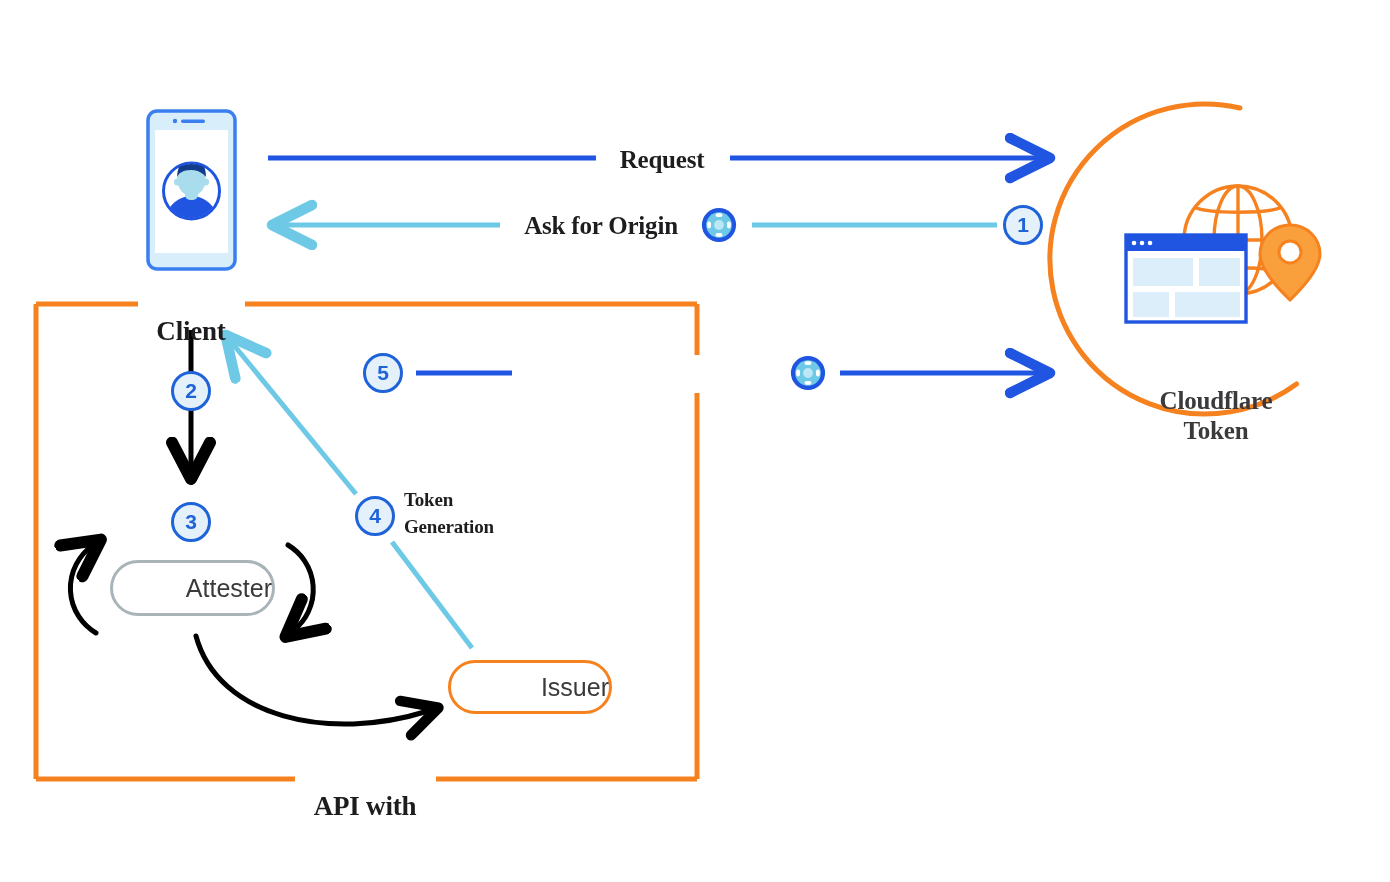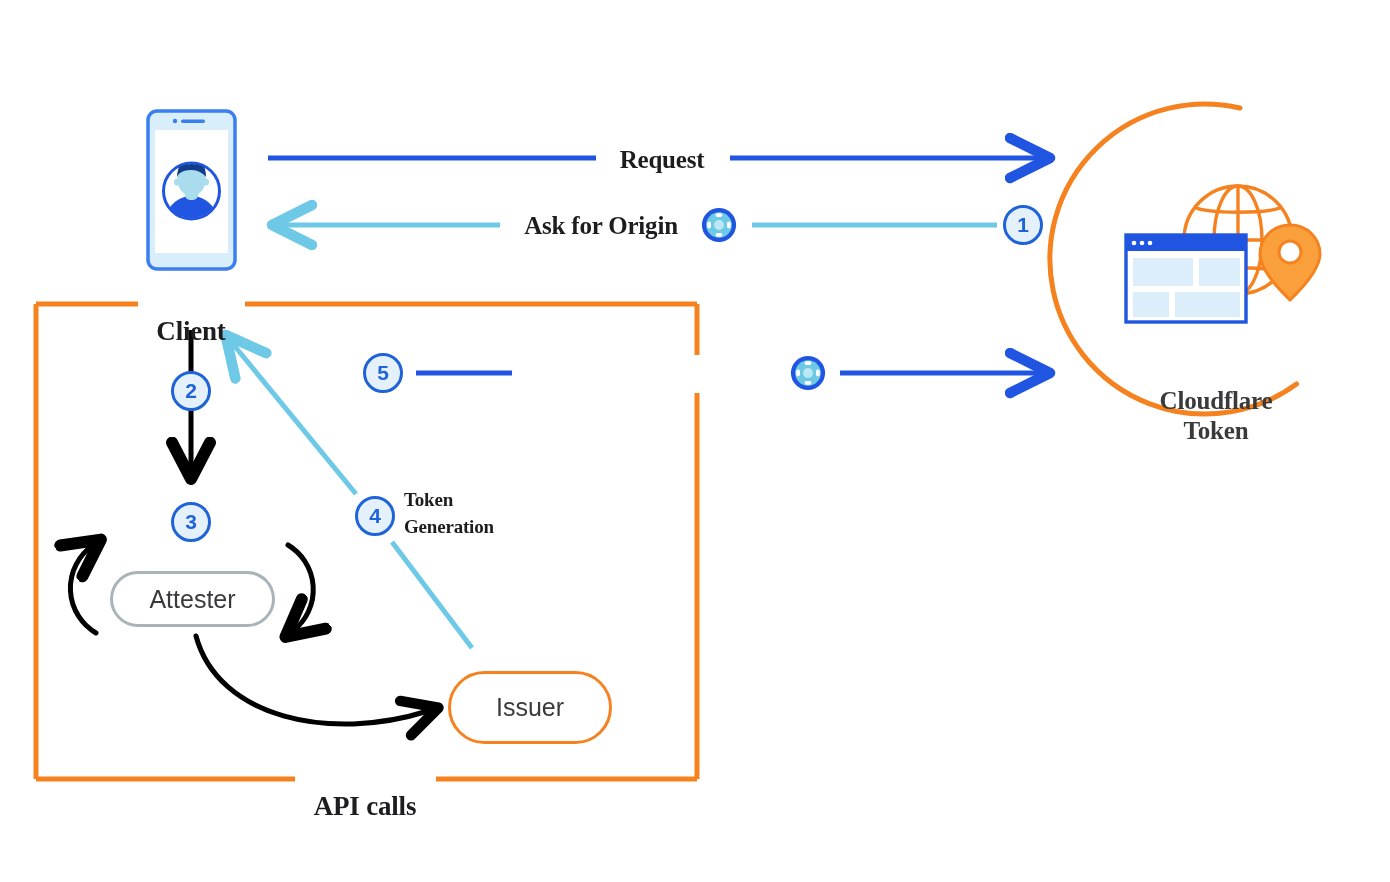--- a/index.html
+++ b/index.html
@@ -64,22 +64,21 @@
     font-weight: bold;
     color: #1f63d8;
   }
   .pill {
     position: absolute;
     box-sizing: border-box;
     background: #ffffff;
     border-radius: 40px;
     display: flex;
     align-items: center;
-    justify-content: center;
-    margin-top: 11px;
+    justify-content: flex-end;
   }
   .pill-attester { border: 3px solid #a9b4b9; }
   .pill-issuer   { border: 3px solid #f6821f; }
   .tokenicon {
     position: absolute;
     width: 38px;
     height: 38px;
   }
 </style>
 </head>
@@ -233,34 +232,34 @@
   <div class="numcircle" style="left:1003px; top:205px;">1</div>
   <div class="numcircle" style="left:171px; top:371px;">2</div>
   <div class="numcircle" style="left:171px; top:502px;">3</div>
   <div class="numcircle" style="left:355px; top:496px;">4</div>
   <div class="numcircle" style="left:363px; top:353px;">5</div>
 
   <div class="pill pill-attester" style="left:110px; top:560px; width:165px; height:56px;">
     <span class="nodelabel">Attester</span>
   </div>
 
-  <div class="pill pill-issuer" style="left:448px; top:660px; width:164px; height:73px;">
+  <div class="pill pill-issuer" style="left:448px; top:660px; width:164px; height:54px;">
     <span class="nodelabel">Issuer</span>
   </div>
 
   <div class="lbl flowlabel center" style="left:662px; top:146px;">Request</div>
 
   <div class="lbl flowlabel center" style="left:601px; top:212px;">Ask for Origin</div>
 
 
   <div class="lbl steplabel" style="left:404px; top:489px;">Token</div>
   <div class="lbl steplabel" style="left:404px; top:516px;">Generation</div>
 
   <div class="lbl boxlabel center" style="left:191px; top:292px;">Client</div>
 
-  <div class="lbl boxlabel center" style="left:365px; top:767px;">API calls</div>
+  <div class="lbl boxlabel center" style="left:365px; top:767px;">API with</div>
 
   <div class="lbl originlabel center" style="left:1216px; top:386px;">
     <div>Cloudflare</div>
     <div>Token</div>
   </div>
 
 </div>
 
 </body></html>

